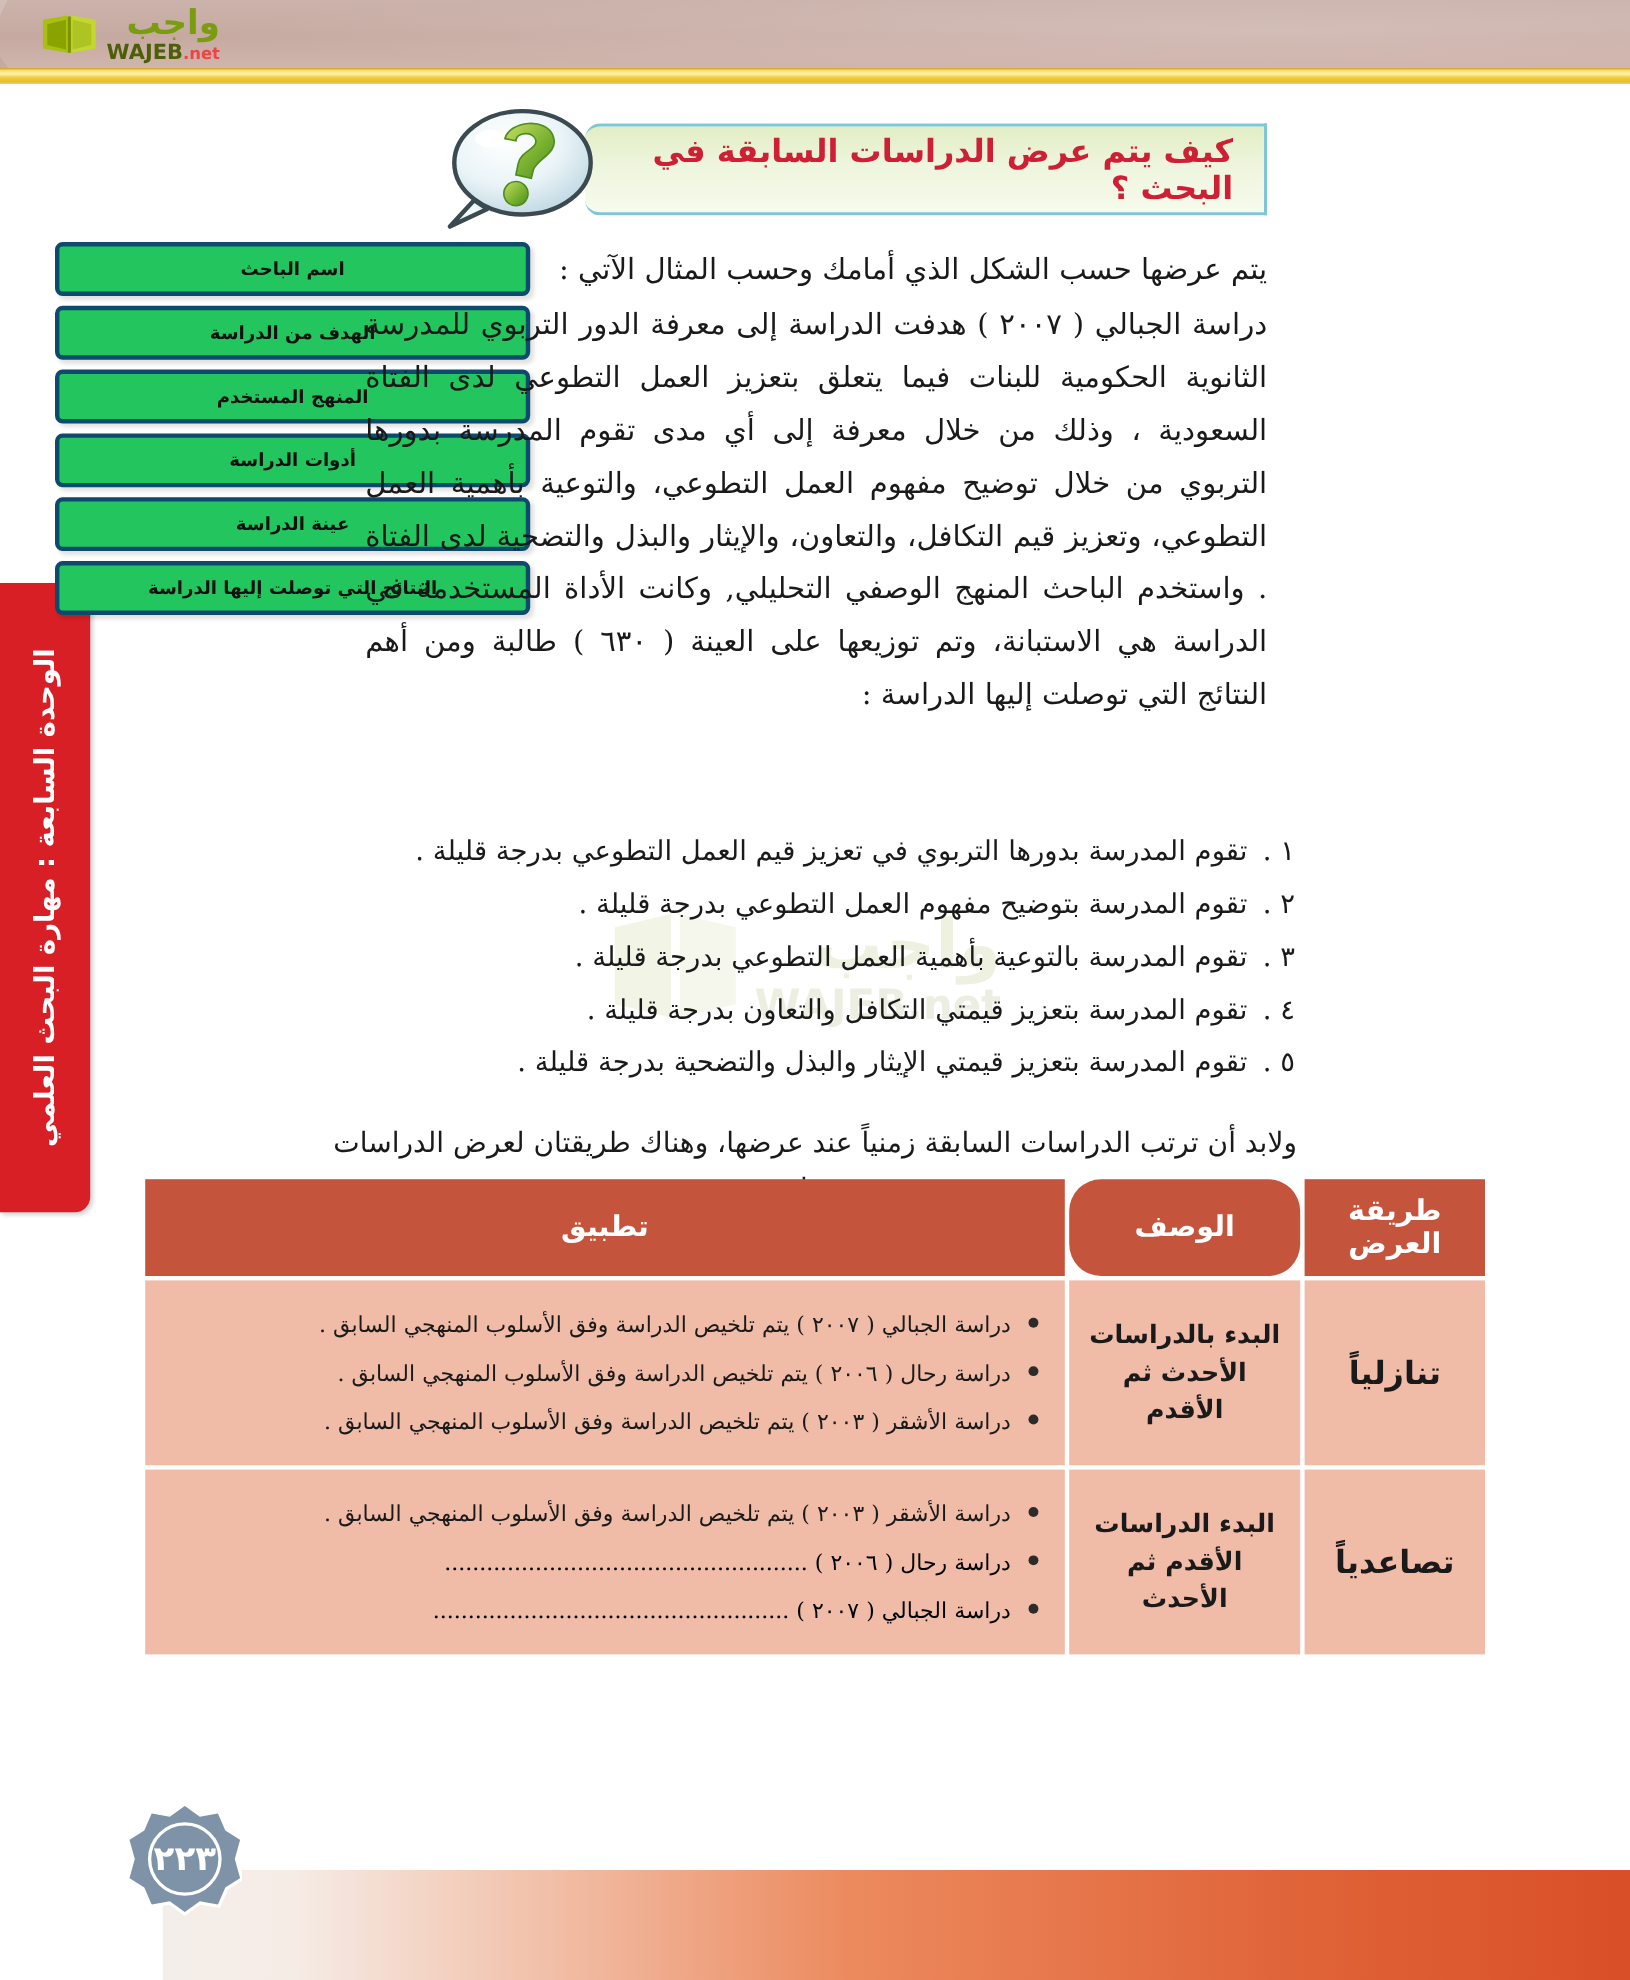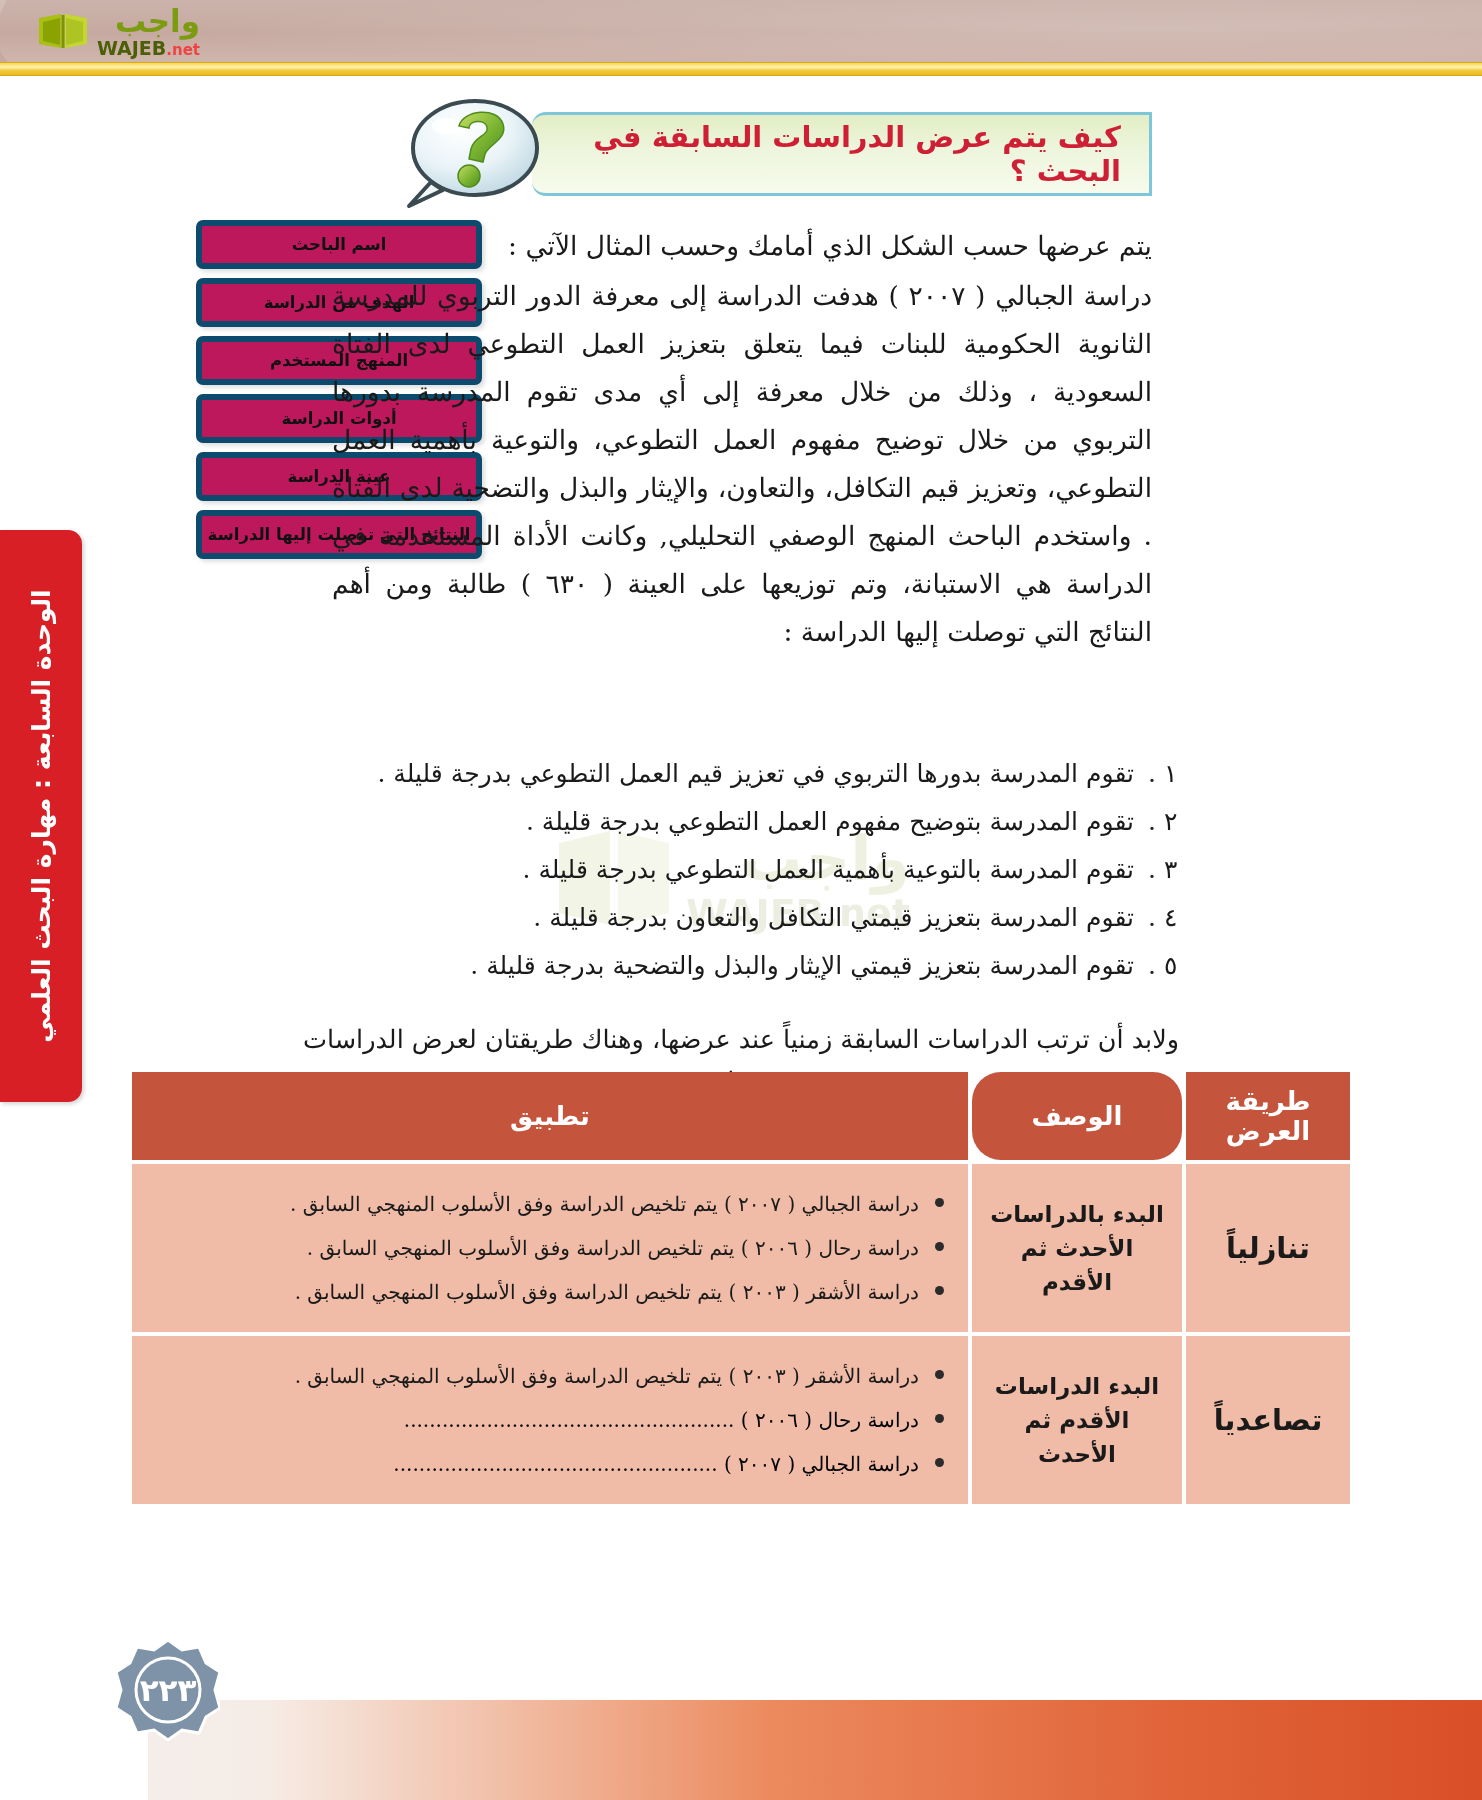--- a/index.html
+++ b/index.html
@@ -61,22 +61,22 @@
     box-sizing:border-box;padding:0 28px;
   }
   #question-text{color:#cf1f35;font-size:29px;font-weight:bold;direction:rtl;}
   #question-bubble{
     position:absolute;left:-145px;top:-22px;width:170px;height:120px;
   }
 
   
   #diagram{position:absolute;right:1000px;left:124px;top:220px;width:360px;}
   .diagram-box{
-    width:286px;height:49px;margin-bottom:9px;
-    background:#be185d;border:6px solid #0c4a6e;border-radius:7px;
+    width:432px;height:49px;margin-bottom:9px;
+    background:#22c55e;border:4px solid #0c4a6e;border-radius:7px;
     box-shadow:3px 3px 4px rgba(0,0,0,.12);
     display:flex;align-items:center;justify-content:center;
     box-sizing:border-box;
   }
   .diagram-box span{font-size:16.5px;font-weight:bold;color:#111;direction:rtl;}
 
   
   #body-col{
     position:absolute;right:330px;left:332px;top:222px;width:820px;
     direction:rtl;text-align:justify;

